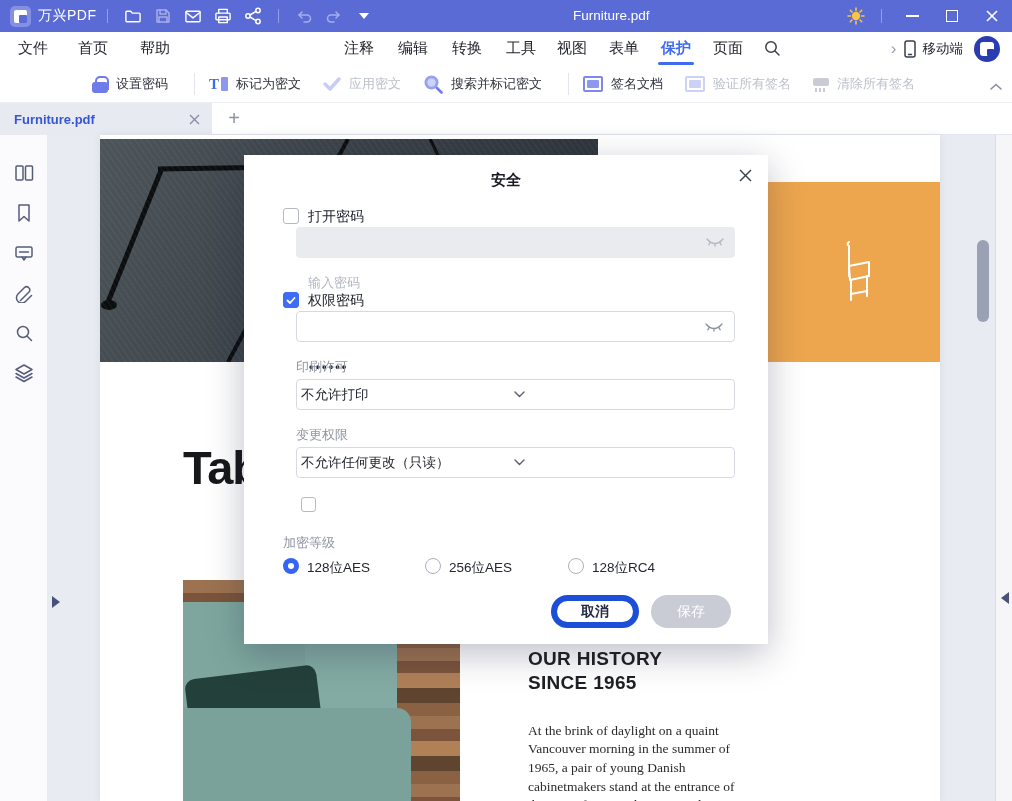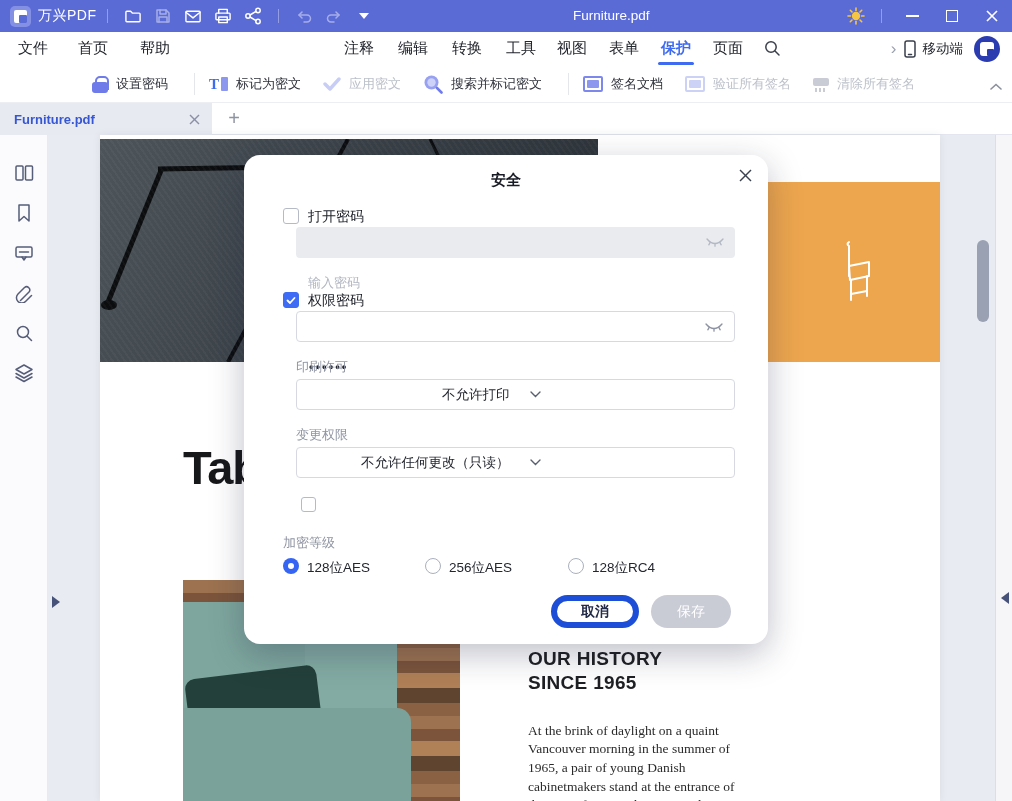--- a/index.html
+++ b/index.html
@@ -90,36 +90,36 @@
       background:repeating-linear-gradient(180deg,#9c7250 0 13px,#7b543b 13px 25px,#b08057 25px 40px,#5f4430 40px 55px,#8a6243 55px 68px); }
   .sofa-back { position:absolute; left:0; top:22px; width:152px; height:110px; background:#7ea69e; border-radius:0 10px 0 0; }
   .sofa-arm { position:absolute; left:122px; top:42px; width:92px; height:190px; background:#83aba3; border-radius:18px 18px 0 0; }
   .sofa-seat { position:absolute; left:0; top:128px; width:228px; height:93px; background:#7ba29a; border-radius:0 14px 0 0; }
   .sofa-pillow { position:absolute; left:4px; top:92px; width:132px; height:56px; background:#24403a; border-radius:10px; transform:rotate(-7deg); }
   .history { position:absolute; left:428px; top:512px; width:220px; }
   .history h2 { font-size:19px; font-weight:800; color:#1f2023; letter-spacing:.3px; line-height:1.28; }
   .history p { margin-top:26px; font-family:"Liberation Serif","DejaVu Serif",serif; font-size:13.5px; line-height:1.38; color:#2a2a2a; }
 
   
-  .dialog { position:absolute; left:244px; top:155px; width:524px; height:489px; background:#fff; border-radius:16px; box-shadow:0 10px 34px rgba(25,30,60,.28); z-index:50; }
+  .dialog { position:absolute; left:244px; top:155px; width:524px; height:489px; background:#fff; border-radius:0; box-shadow:0 10px 34px rgba(25,30,60,.28); z-index:50; }
   .dlg-title { position:absolute; left:0; right:0; top:16px; text-align:center; font-size:15px; font-weight:700; color:#181b24; }
   .dlg-close { position:absolute; right:16px; top:14px; cursor:pointer; display:flex; }
   .cb { position:absolute; width:16px; height:16px; border:1.5px solid #b6bac6; border-radius:3px; background:#fff; cursor:pointer; }
   .cb.checked { background:#3e6cf5; border-color:#3e6cf5; display:flex; align-items:center; justify-content:center; }
   .cb-label { position:absolute; font-size:14px; color:#20232c; cursor:pointer; }
   .field { position:absolute; left:52px; width:439px; height:31px; border-radius:4px; }
   .field input { width:100%; height:100%; border:none; outline:none; background:transparent; font-size:13px; padding:0 34px 0 12px; font-family:inherit; color:#23262f;margin-top:40px; }
   .field .eye { position:absolute; right:11px; top:10px; cursor:pointer; display:flex; }
   .f-disabled { background:#e9ebef; }
   .f-disabled input::placeholder { color:#b2b6c2; }
   .f-normal { background:#fff; border:1px solid #d6d9e1; }
   .f-normal input { font-weight:900; letter-spacing:2px; }
   .sec-label { position:absolute; font-size:13px; color:#8f94a2; }
   .select { position:absolute; left:52px; width:439px; height:31px; border:1px solid #d6d9e1; border-radius:4px; background:#fff; display:flex; align-items:center; cursor:pointer; }
-  .select span { margin-left:20px; font-size:13.5px; color:#23262f; flex:1;text-align:right; }
+  .select span { margin-left:4px; font-size:13.5px; color:#23262f; flex:1; }
   .select .chev { margin-right:12px; display:flex; }
   .radio { position:absolute; width:16px; height:16px; border-radius:50%; border:1.5px solid #aab0bd; background:#fff; cursor:pointer; }
   .radio.sel { border:none; background:#3565f2; }
   .radio.sel::after { content:""; position:absolute; left:5px; top:5px; width:6px; height:6px; border-radius:50%; background:#fff; }
   .radio-label { position:absolute; font-size:13.5px; color:#23262f; cursor:pointer; }
   .btn { position:absolute; top:440px; height:33px; border-radius:17px; font-size:14px; display:flex; align-items:center; justify-content:center; cursor:pointer; }
   .btn-cancel { left:307px; width:88px; background:#fff; border:6px solid #1d4ed8; color:#222b47; font-weight:600; }
   .btn-save { left:407px; width:80px; background:#c9cbd5; color:#fff; }
 </style>
 </head>

